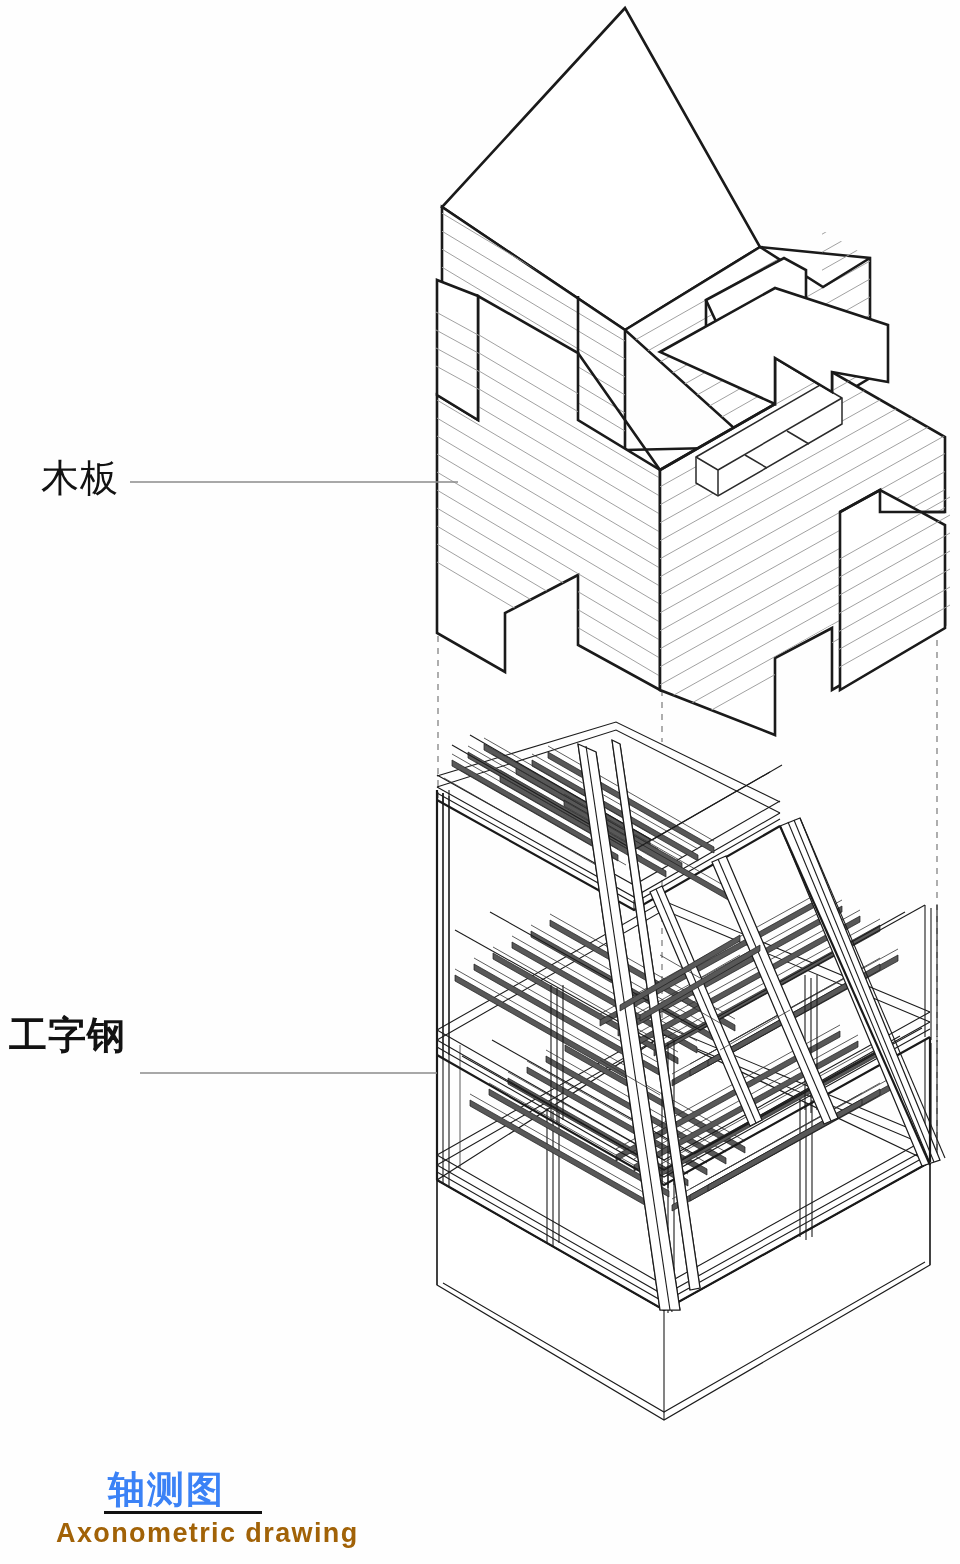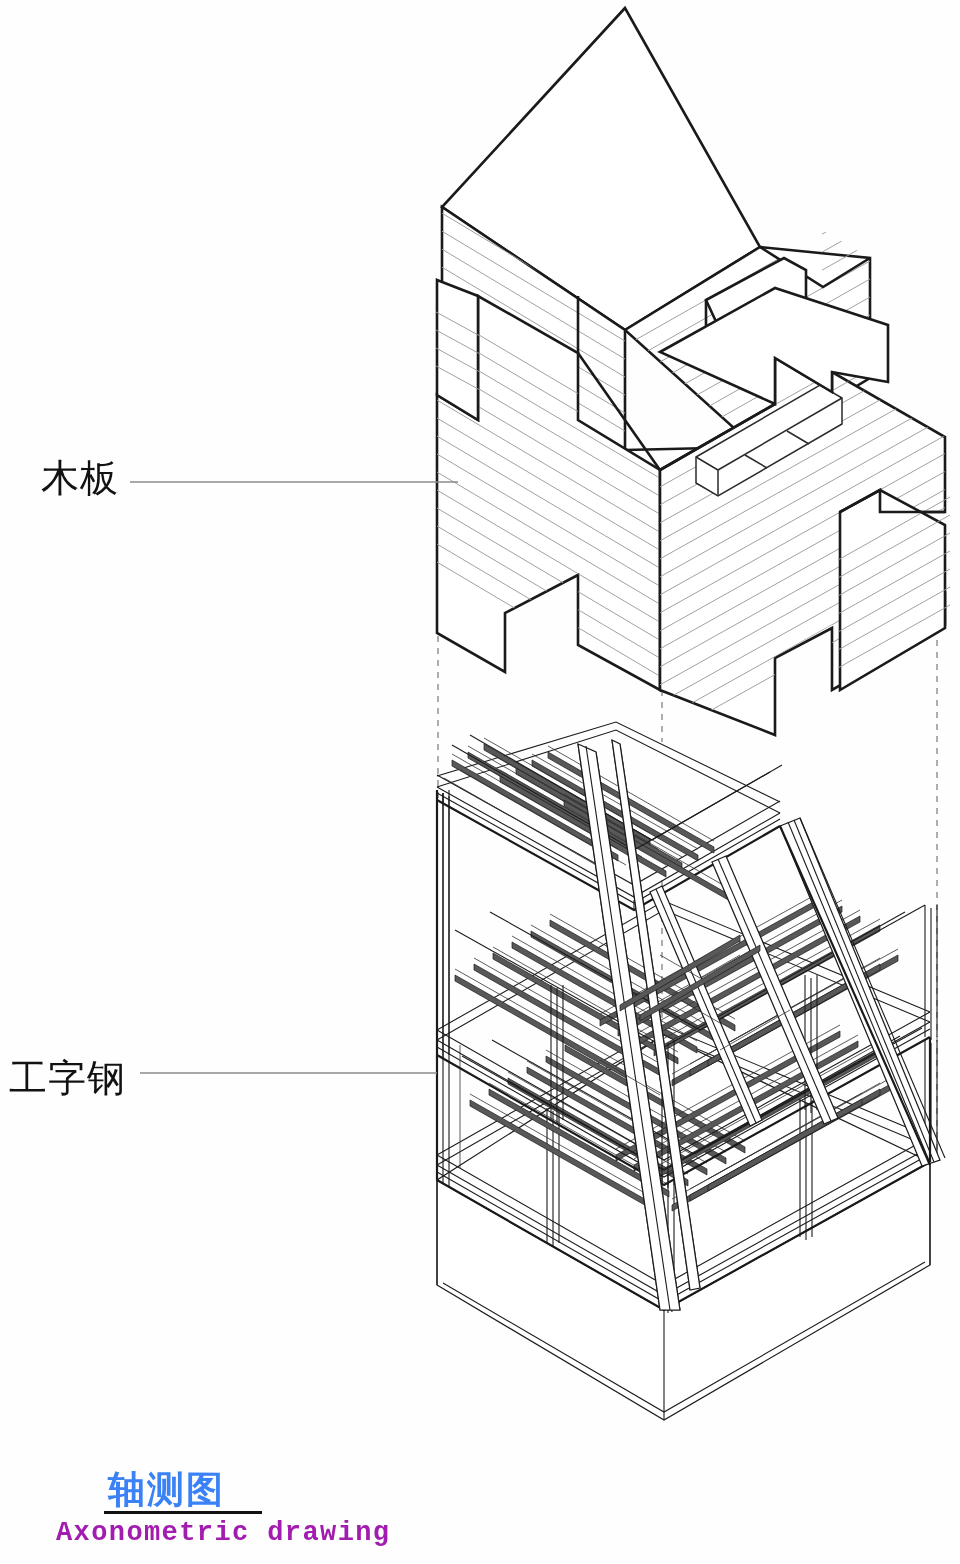--- a/index.html
+++ b/index.html
@@ -98,21 +98,21 @@
   .label-cn {
     position: absolute;
     font-family: "DejaVu Sans", "Liberation Sans", sans-serif;
     font-size: 38px;
     line-height: 1;
     color: #121212;
     letter-spacing: 1px;
     white-space: nowrap;
   }
   #label-wood { left: 41px; top: 459px; }
-  #label-steel { left: 9px; top: 1059px; }
+  #label-steel { left: 9px; top: 1016px; font-weight: bold; }
 
   #title-block {
     position: absolute;
     left: 30px;
     top: 1470px;
     width: 340px;
   }
   .title-cn {
     font-family: "DejaVu Serif", "Liberation Serif", serif;
     font-size: 37px;
@@ -123,24 +123,24 @@
     line-height: 1.05;
     white-space: nowrap;
   }
   .title-underline {
     height: 0;
     border-top: 3px solid #111111;
     width: 158px;
     margin: 2px 0 5px 74px;
   }
   .title-en {
-    font-family: Liberation Mono, monospace;
+    font-family: Liberation Sans, sans-serif;
     font-size: 27px;
     font-weight: 700;
-    color: #a21caf;
+    color: #a16207;
     letter-spacing: 1.4px;
     margin: 0 0 0 26px;
     line-height: 1.05;
     white-space: nowrap;
   }
 </style>
 </head>
 <body>
 
 <div id="sheet">

